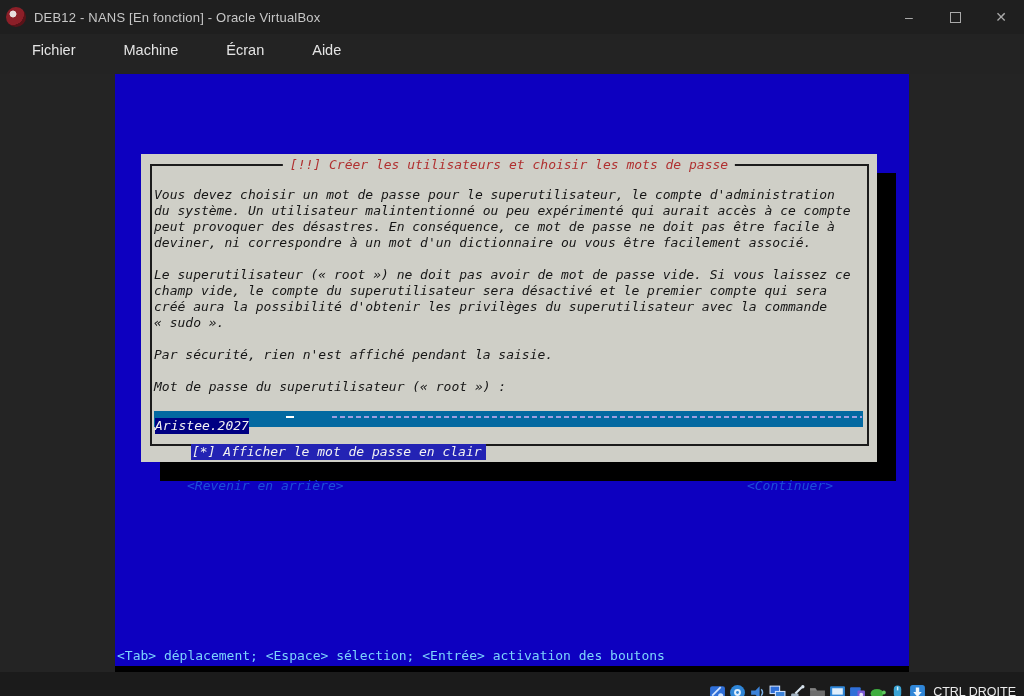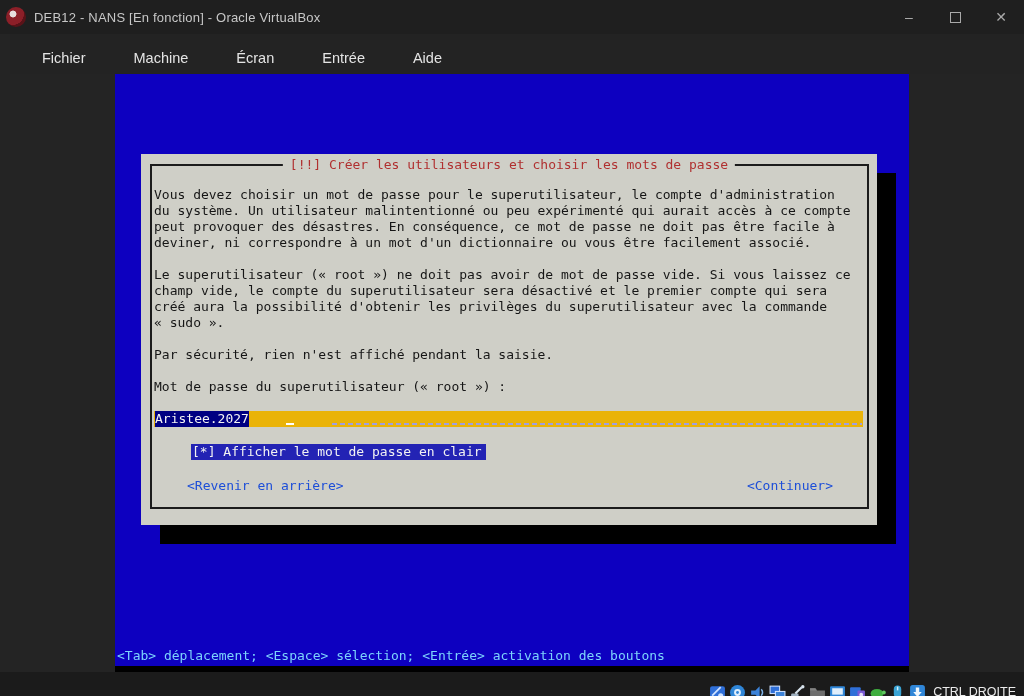--- a/index.html
+++ b/index.html
@@ -13,47 +13,47 @@
                background:radial-gradient(circle at 35% 35%, #e8dede 0 18%, #8c1f28 20% 58%, #5a1218 60%);
                flex:0 0 auto; }
   .win-title { color:#c7c7c7; font-size:13px; letter-spacing:.2px; flex:1 1 auto;
                white-space:nowrap; overflow:hidden; }
   .win-controls { display:flex; height:34px; }
   .win-btn { width:46px; height:34px; display:flex; align-items:center; justify-content:center;
              color:#a9a9a9; font-size:14px; }
   .win-btn.max span { display:block; width:11px; height:11px; border:1.5px solid #a9a9a9; }
 
   
-  .menubar { height:40px; background:#232323; display:flex; align-items:flex-end;
-             padding-left:8px; gap:0;margin-left:10px; }
+  .menubar { height:40px; background:#232323; display:flex; align-items:flex-start;
+             padding-left:8px; gap:0; }
   .menu-item { color:#e4e4e4; font-size:14.5px; padding:8px 24px; }
 
   
   .vm-area { height:598px; background:#242424; }
   .vm-screen { position:relative; width:794px; height:598px; margin:0 auto;
                background:#0d00c0; font-family:"DejaVu Sans Mono","Liberation Mono",monospace; }
   .vm-bottom-strip { position:absolute; left:0; right:0; bottom:0; height:6px; background:#000; }
 
   .help-line { position:absolute; left:2px; bottom:9px; color:#7dd3fc; font-size:13px;
                white-space:pre; }
 
   
-  .dialog { position:absolute; left:26px; top:80px; width:736px; height:371px;
-            background:#cfcfc7; color:#161616; box-shadow:19px 19px 0 0 #000; }
+  .dialog { position:absolute; left:26px; top:80px; width:736px; height:308px;
+            background:#cfcfc7; color:#161616; box-shadow:19px 19px 0 0 #000;font-style:italic; }
   .dialog-border { position:absolute; left:9px; right:8px; top:10px; bottom:16px;
                    border:2px solid #1b1b1b; pointer-events:none; }
   .dialog-title { position:absolute; top:3px; left:50%; transform:translateX(-50%);
                   background:#cfcfc7; padding:0 7px; color:#b03030; font-size:13px;
                   white-space:pre; z-index:2; }
   .dialog-content { position:absolute; inset:0; padding:33px 14px 0 13px; font-size:13px;
                     line-height:16px; }
   .para { font-family:inherit; white-space:pre; margin-bottom:16px; }
 
-  .pw-row { display:flex; align-items:stretch; height:16px; background:#eab308;
-            margin-bottom:17px; padding:0 1px;gap:36px; }
+  .pw-row { display:flex; align-items:stretch; height:16px; background:#0369a1;
+            margin-bottom:17px; padding:7px 1px;gap:36px; }
   .pw-typed { background:#000082; color:#f4f4f4; white-space:pre; height:16px; line-height:15px; }
   .pw-cursor { width:8px; height:2px; background:#ffffff; align-self:flex-end; margin:0 2px 2px 1px; }
   .pw-fill { flex:1 1 auto; align-self:flex-end; height:2px; margin-bottom:2px;
              background:repeating-linear-gradient(90deg,#9e9ee0 0 5px, rgba(0,0,0,0) 5px 8px); }
 
   .checkbox-row { display:inline-block; background:#2323b4; color:#f2f2f2; white-space:pre;
                   height:16px; line-height:15px; padding:0 4px 0 1px; margin-bottom:18px;margin-left:37px; }
 
   .btn-row { display:flex; justify-content:space-between; padding:0 30px 0 33px; }
   .tui-button { white-space:pre; color:#1d4ed8; }
@@ -78,21 +78,20 @@
           <span></span>
         </div>
       <div class="win-btn">✕</div>
     </div>
   </div>
 
   <div class="menubar">
     <div class="menu-item">Fichier</div>
     <div class="menu-item">Machine</div>
     <div class="menu-item">Écran</div>
-    <div class="menu-item">Entrée</div>
     <div class="menu-item">Aide</div>
   </div>
 
   <div class="vm-area">
     <div class="vm-screen">
 
       <div class="dialog">
         <div class="dialog-border"></div>
         <div class="dialog-title">[!!] Créer les utilisateurs et choisir les mots de passe</div>
 

